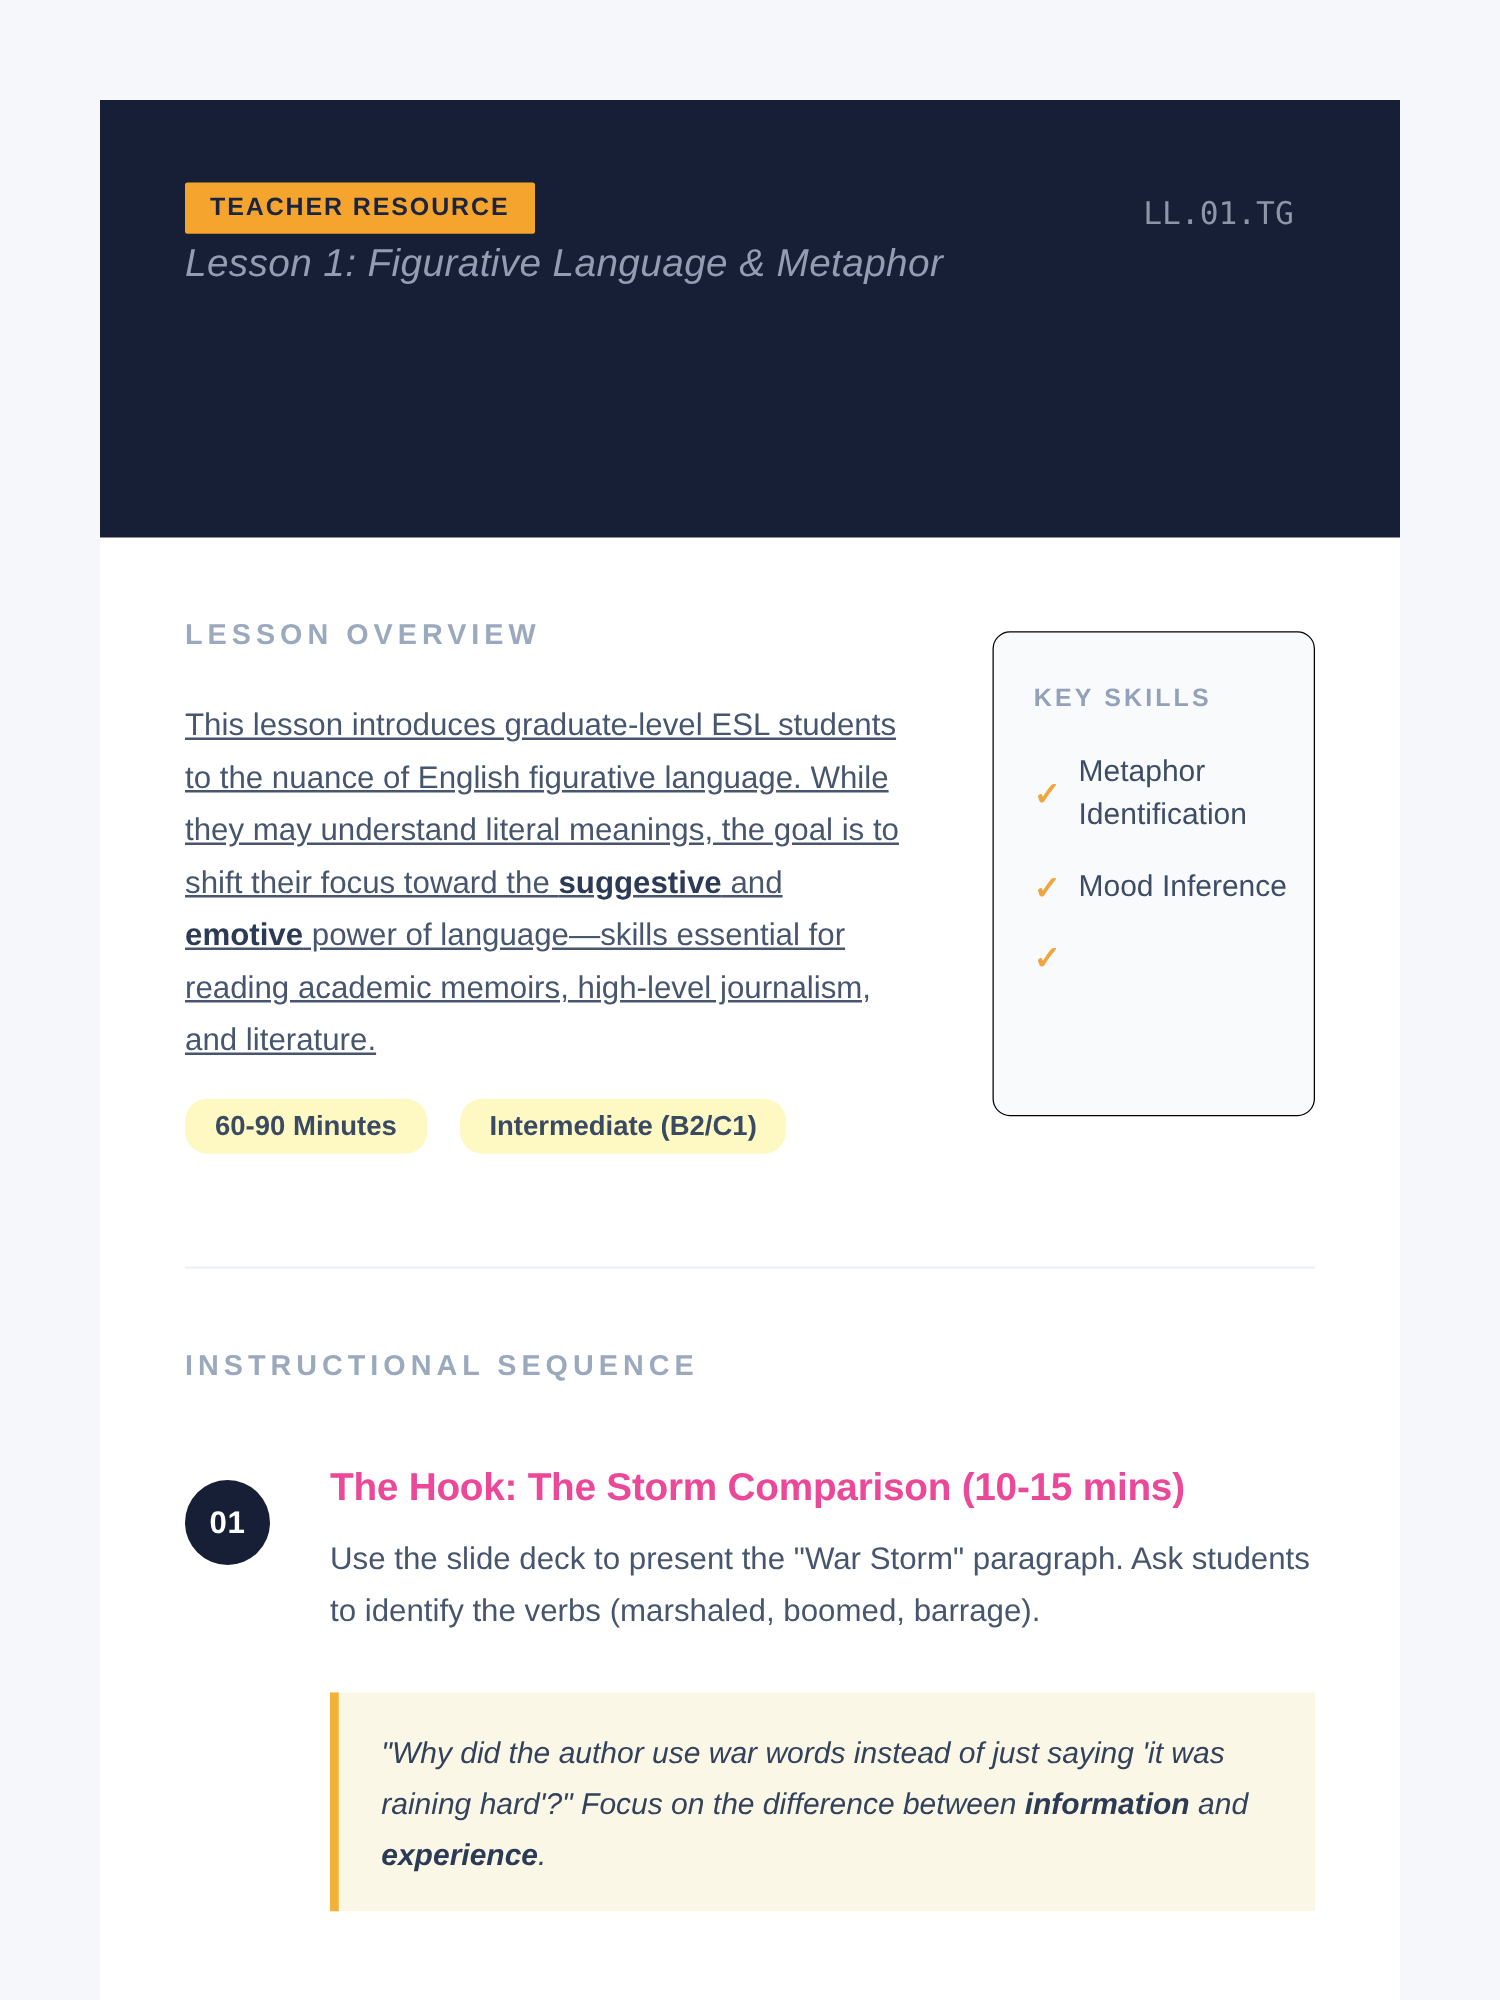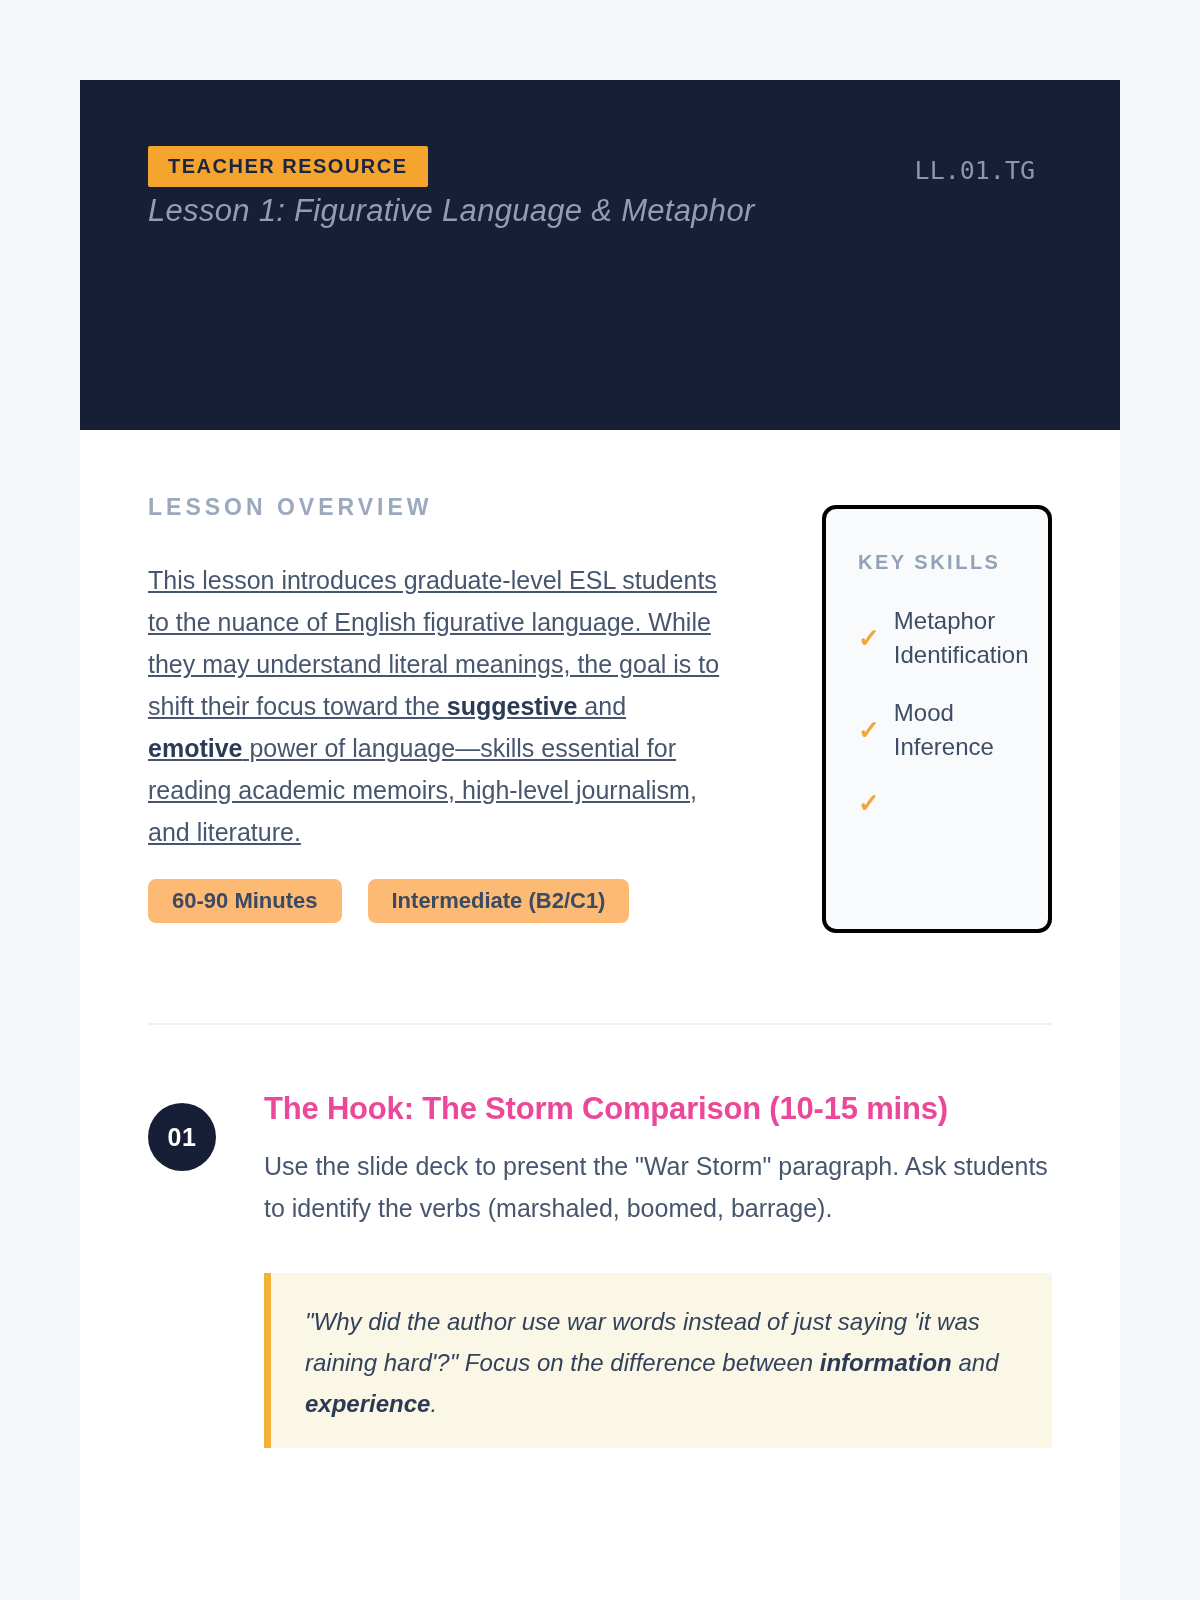--- a/index.html
+++ b/index.html
@@ -78,34 +78,34 @@
     color: #47566e;
     text-decoration: underline;
   }
   .overview-paragraph strong { color: #2c3b55; }
   .pill-row {
     margin-top: 26px;
     display: flex;
     gap: 26px;
   }
   .pill {
-    background: #fdba74;
-    border-radius: 8px;
+    background: #fef9c3;
+    border-radius: 18px;
     padding: 9px 24px;
     font-size: 22px;
     font-weight: 700;
     color: #3b4a63;
     white-space: nowrap;
   }
   
   .skills-card {
-    width: 230px;
+    width: 258px;
     margin-top: -30px;
     background: #f8fafc;
-    border: 4px solid #000000;
+    border: 1px solid #000000;
     border-radius: 14px;
     padding: 42px 20px 110px 32px;
   }
   .skills-heading {
     font-size: 20px;
     font-weight: 800;
     letter-spacing: 2.5px;
     color: #93a2b8;
   }
   .skills-list { margin-top: 30px; list-style: none; }
@@ -218,20 +218,21 @@
           </li>
           <li class="skill-item">
             <span class="check">✓</span>
           </li>
         </ul>
       </aside>
     </div>
 
     <hr class="divider">
 
+    <h2 class="section-label">INSTRUCTIONAL SEQUENCE</h2>
 
     <div class="step-row">
       <div class="step-number">01</div>
       <div class="step-content">
         <h3 class="step-title">The Hook: The Storm Comparison (10-15 mins)</h3>
         <p class="step-body">Use the slide deck to present the "War Storm" paragraph. Ask students to identify the verbs (marshaled, boomed, barrage).</p>
         <div class="callout">
           <p class="callout-text"><span>"Why did the author use war words instead of just saying 'it was raining hard'?" Focus on the difference between </span><strong>information</strong><span> and </span><strong>experience</strong><span>.</span></p>
         </div>
       </div>

